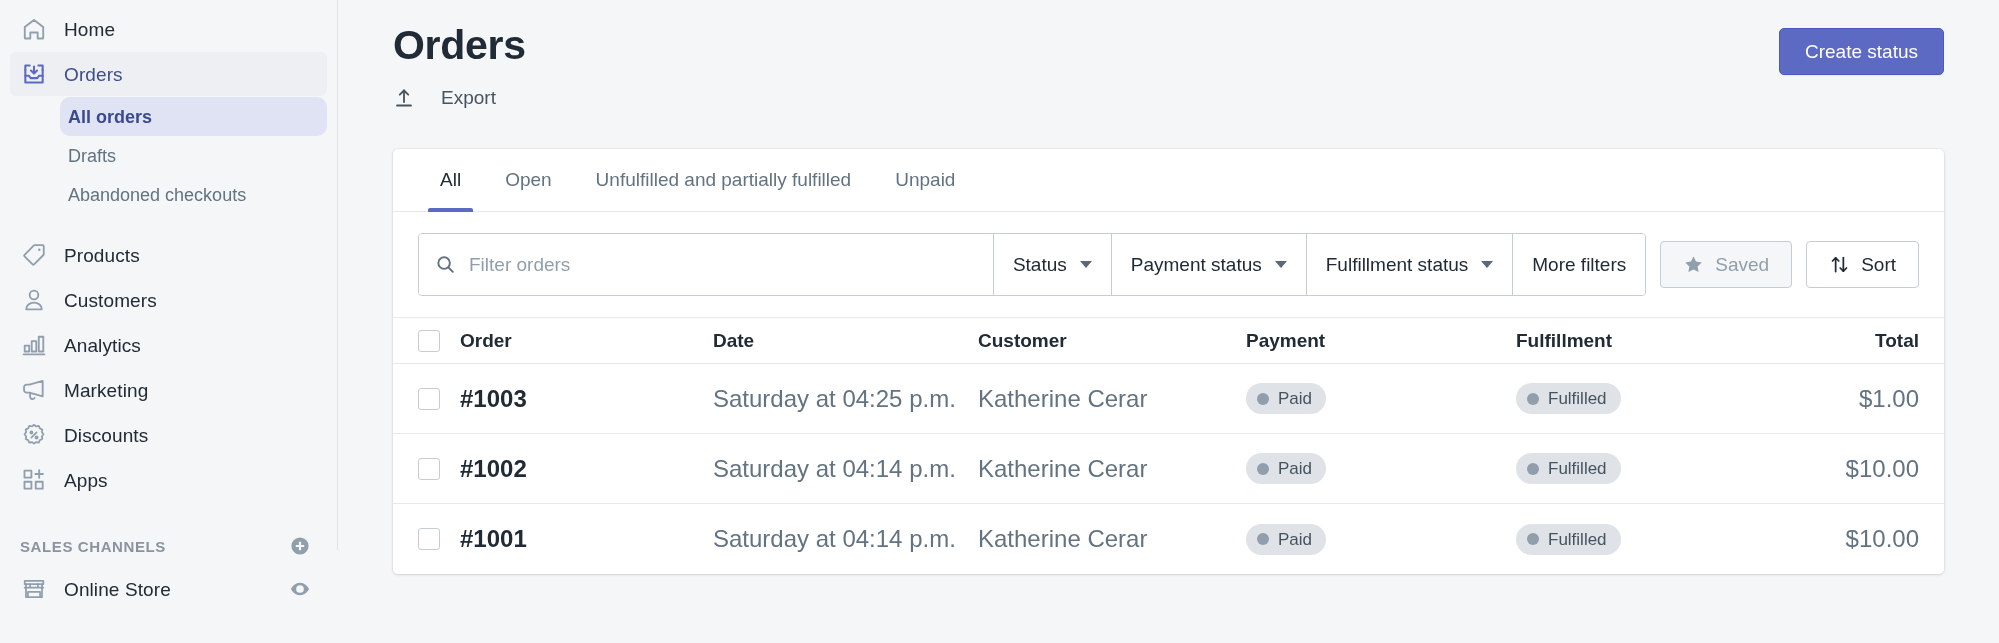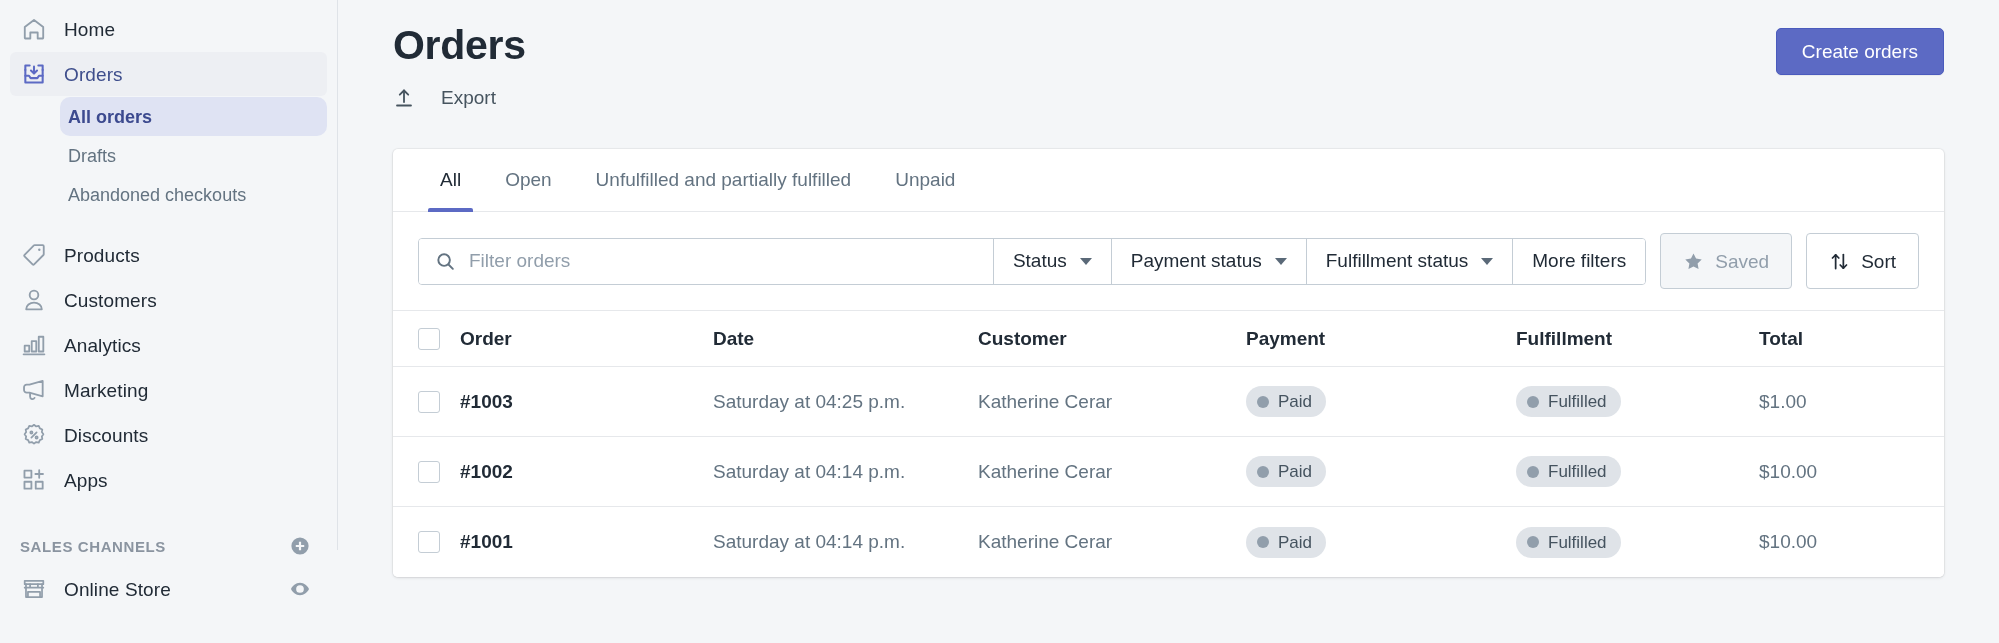--- a/index.html
+++ b/index.html
@@ -151,21 +151,21 @@
   .filterbar {
     display: flex; align-items: center;
     padding: 21px 25px;
     gap: 14px;
   }
   .search-group {
     display: flex; flex: 1 1 auto;
     border: 1px solid #c4cdd5;
     border-radius: 4px;
     overflow: hidden;
-    height: 47px;
+    height: 63px;
     background: #fff;
   }
   .search-box {
     display: flex; align-items: center;
     flex: 1 1 auto;
     gap: 13px;
     padding: 0 16px;
     background: #fff;
   }
   .search-box .ico { color: #637381; display: flex; }
@@ -189,65 +189,65 @@
     white-space: nowrap;
   }
   .caret {
     width: 0; height: 0;
     border-left: 6px solid transparent;
     border-right: 6px solid transparent;
     border-top: 7px solid #5a6978;
   }
   .btn {
     display: flex; align-items: center; gap: 11px;
-    height: 56px;
+    height: 47px;
     padding: 0 22px;
     border: 1px solid #c4cdd5;
     border-radius: 4px;
     background: #fff;
     font-size: 19px;
     color: #212b36;
     cursor: pointer;
     white-space: nowrap;
     font-family: inherit;
     line-height: 1;
   }
   .btn.saved {
     background: #f4f6f8;
     color: #919eab;
   }
   .btn.saved .star { color: #919eab; }
 
   
   .thead {
     display: flex; align-items: center;
-    height: 57px;
+    height: 47px;
     padding: 0 25px;
     border-top: 1px solid #e6e8eb;
     border-bottom: 1px solid #e6e8eb;
     background: #fff;
   }
   .trow {
     display: flex; align-items: center;
     height: 70px;
     padding: 0 25px;
     border-bottom: 1px solid #e6e8eb;
     background: #fff;
   }
   .trow:last-child { border-bottom: none; }
   .c-check { flex: 0 0 42px; display: flex; align-items: center; }
   .c-order { flex: 0 0 253px; }
   .c-date  { flex: 0 0 265px; }
   .c-cust  { flex: 0 0 268px; }
   .c-pay   { flex: 0 0 270px; }
   .c-ful   { flex: 1 1 auto; }
-  .c-total { flex: 0 0 160px; text-align: left; }
+  .c-total { flex: 0 0 160px; text-align: right; }
 
   .th { font-size: 19px; font-weight: 700; color: #212b36; }
-  .td { font-size: 19px; color: #637381; }
+  .td { font-size: 24px; color: #637381; }
   .td.order { color: #212b36; font-weight: 600; }
   .td.total { color: #637381; }
 
   .chk {
     width: 22px; height: 22px;
     border: 1px solid #c4cdd5;
     border-radius: 3px;
     background: #fff;
     cursor: pointer;
   }
@@ -415,21 +415,21 @@
           <span style="display:flex;color:#46545f;">
             <svg width="22" height="22" viewBox="0 0 24 24" fill="none" stroke="currentColor" stroke-width="2" stroke-linecap="round" stroke-linejoin="round">
               <path d="M12 16.4V3.8"></path>
               <path d="M7.4 8.4 12 3.8l4.6 4.6"></path>
               <path d="M4.4 20.2h15.2"></path>
             </svg>
           </span>
           <span class="export-label">Export</span>
         </div>
       </div>
-      <button class="create-btn">Create orders</button>
+      <button class="create-btn">Create status</button>
     </div>
 
     <section class="card">
 
       <div class="tabs">
         <div class="tab active">
           <span>All</span>
         </div>
         <div class="tab">
           <span>Open</span>

